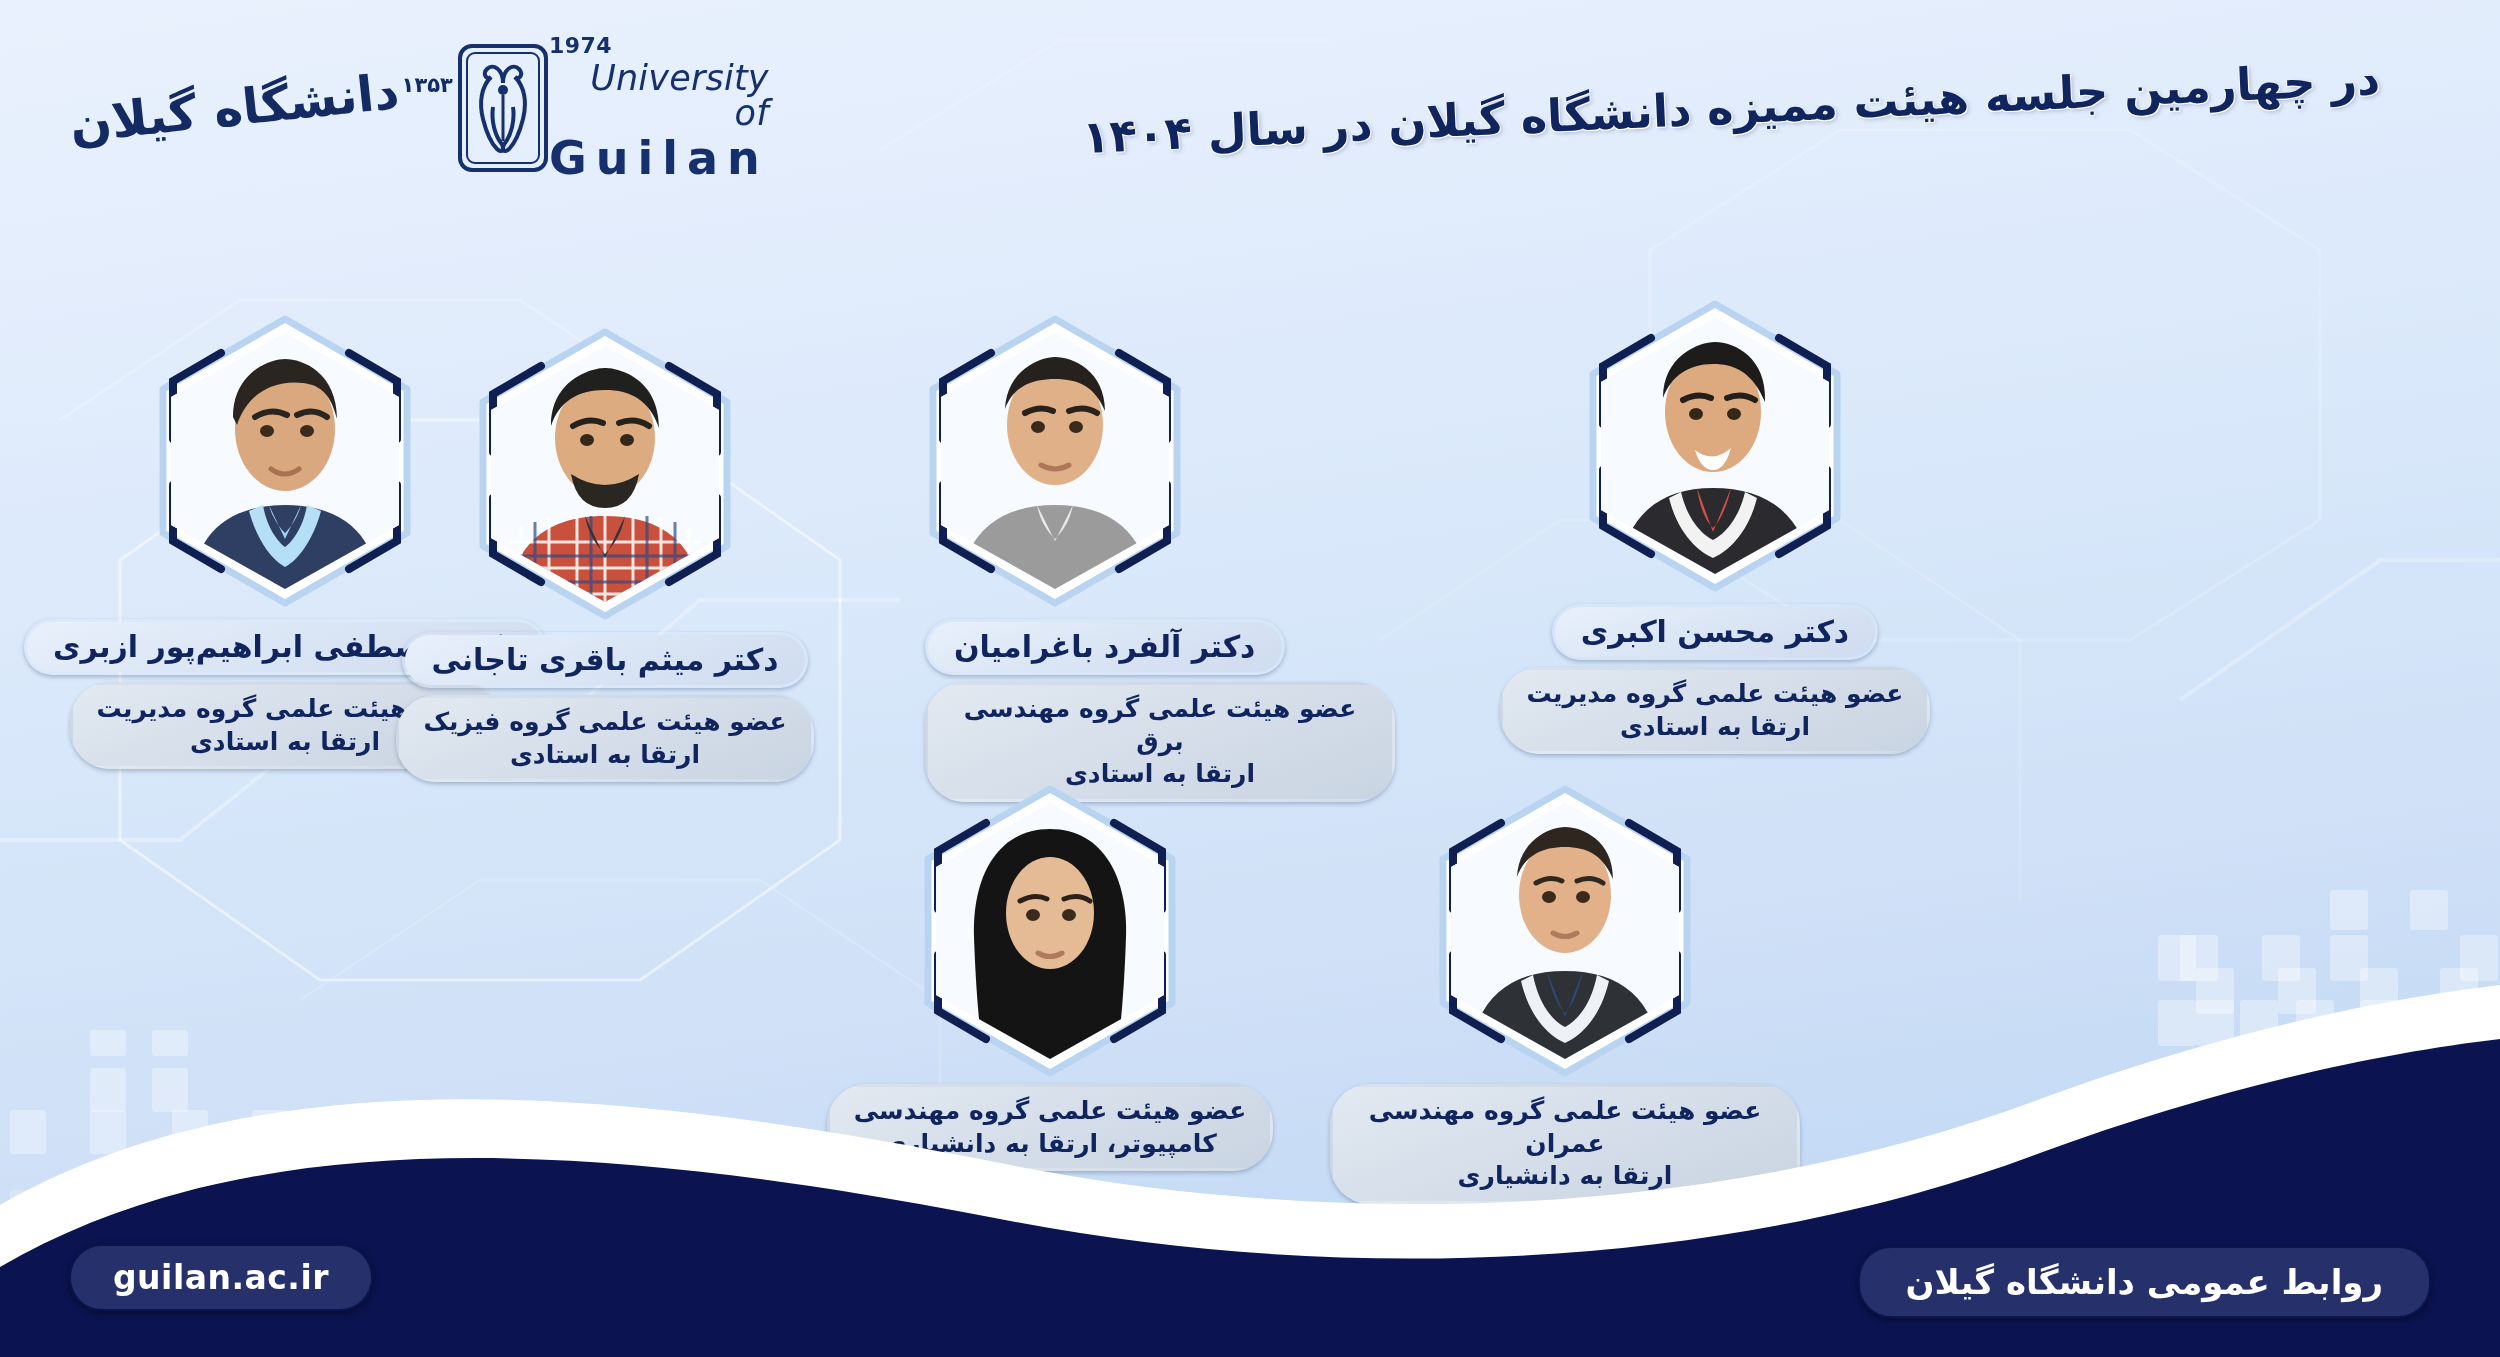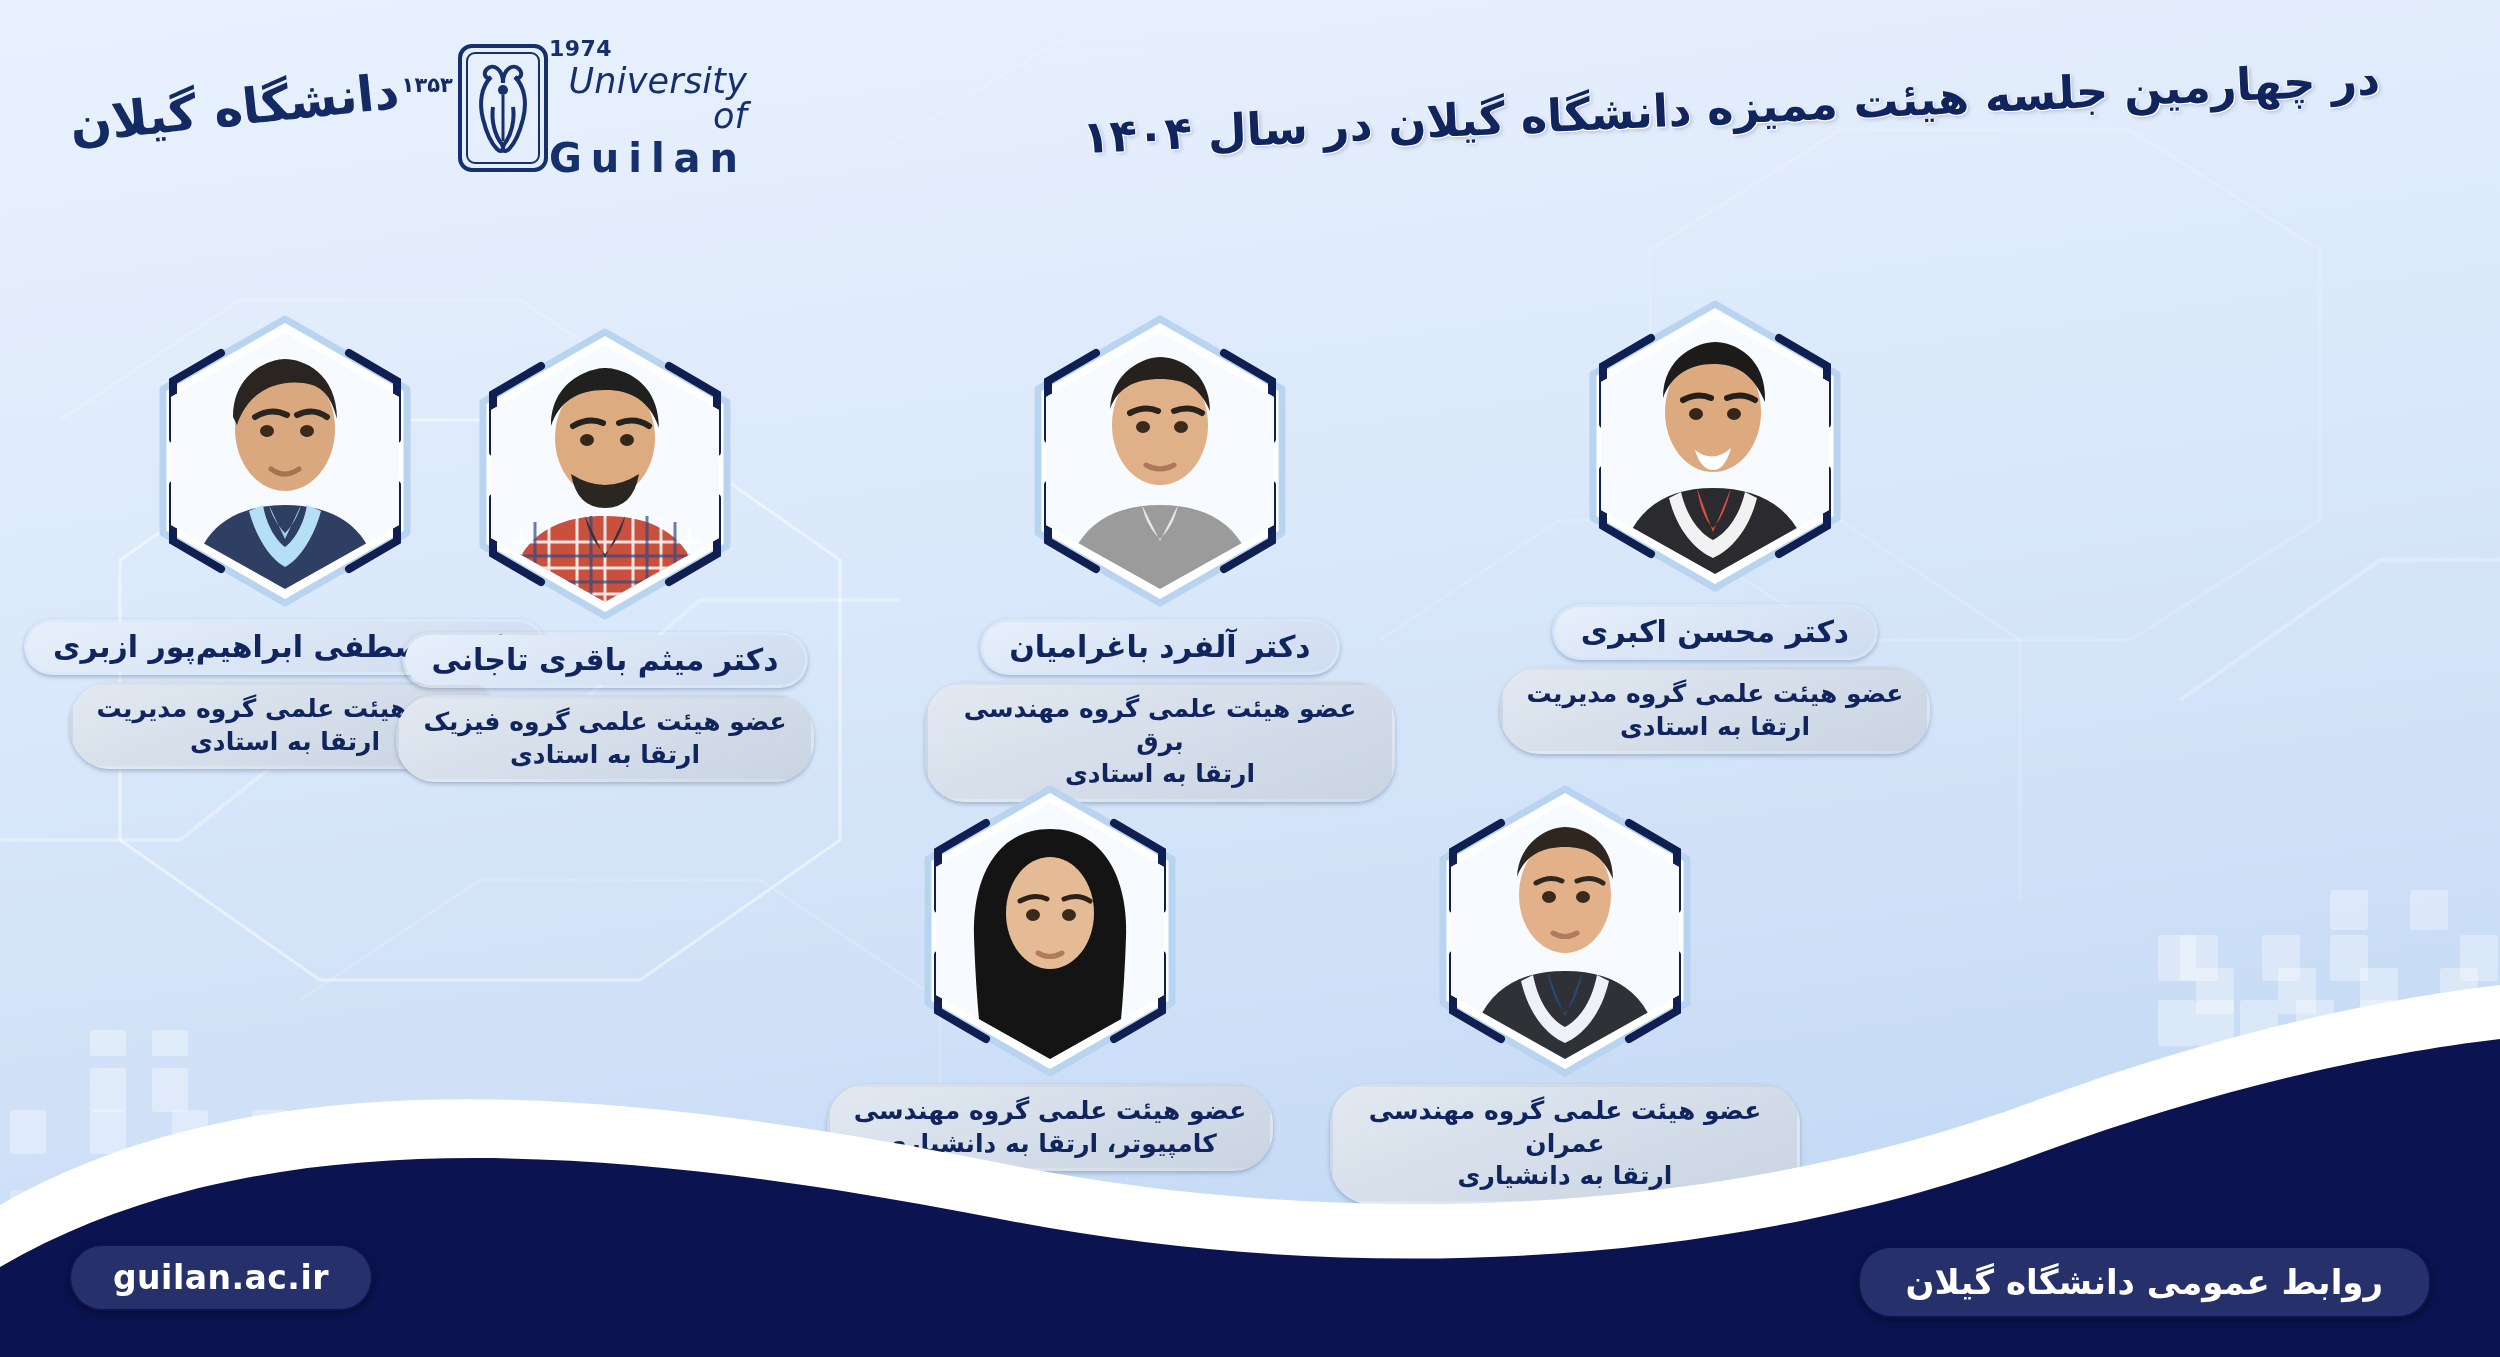--- a/index.html
+++ b/index.html
@@ -29,21 +29,21 @@
     transform:rotate(-6deg);white-space:nowrap;margin-left:-6px;
   }
   .logo-year-fa{color:#132a62;font-size:21px;font-weight:700;margin:0 4px 46px 2px;}
   .emblem{width:92px;height:130px;flex:0 0 auto;}
   .logo-en{
     display:flex;flex-direction:column;align-items:flex-end;margin-right:21px;
     color:#15306c;line-height:1;
   }
   .logo-year-en{font-size:22px;font-weight:700;letter-spacing:.5px;margin-bottom:4px;margin-right:8px;}
   .logo-uni{font-size:35px;font-weight:500;letter-spacing:.2px;font-style:italic;}
-  .logo-name{font-size:40px;font-weight:800;letter-spacing:9px;margin-top:4px;}
+  .logo-name{font-size:46px;font-weight:800;letter-spacing:9px;margin-top:4px;}
 
   .titles{position:absolute;right:120px;top:42px;text-align:right;width:1400px;}
   .title-main{
     font-size:74px;font-weight:900;color:#10245e;letter-spacing:0px;line-height:1.12;
     text-shadow:0 0 2px #ffffff,1px 1px 0 #fff,-1px 1px 0 #fff,2px 3px 5px rgba(90,110,150,.45);
     white-space:nowrap;
   }
   .title-sub{
     margin-top:10px;font-size:45px;font-weight:800;color:#10245e;line-height:1.2;
     text-shadow:0 0 2px #ffffff,1px 1px 0 #fff,-1px 1px 0 #fff,2px 2px 4px rgba(90,110,150,.4);
@@ -250,21 +250,21 @@
         </svg>
       </div>
     </div>
     <div class="pill pill-name">دکتر میثم باقری تاجانی</div>
     <div class="pill pill-role">
       <span>عضو هیئت علمی گروه فیزیک</span>
       <span class="l2">ارتقا به استادی</span>
     </div>
   </div>
 
-  <div class="person" id="p2" style="left:925px;top:315px;">
+  <div class="person" id="p2" style="left:925px;top:315px;align-items:flex-end;">
     <div class="hexwrap">
       <svg width="260" height="292" viewBox="0 0 260 292">
         <path d="M130 4 L252 74 L252 218 L130 288 L8 218 L8 74 Z" fill="#ffffff" stroke="#b9d4f0" stroke-width="7" stroke-linejoin="round"></path>
         <path d="M66 38 L18 66 L18 124" fill="none" stroke="#0f1f52" stroke-width="8" stroke-linecap="round"></path>
         <path d="M194 38 L242 66 L242 124" fill="none" stroke="#0f1f52" stroke-width="8" stroke-linecap="round"></path>
         <path d="M66 254 L18 226 L18 170" fill="none" stroke="#0f1f52" stroke-width="8" stroke-linecap="round"></path>
         <path d="M194 254 L242 226 L242 170" fill="none" stroke="#0f1f52" stroke-width="8" stroke-linecap="round"></path>
       </svg>
       <div class="hexphoto">
         <svg width="228" height="256" viewBox="0 0 228 256">

